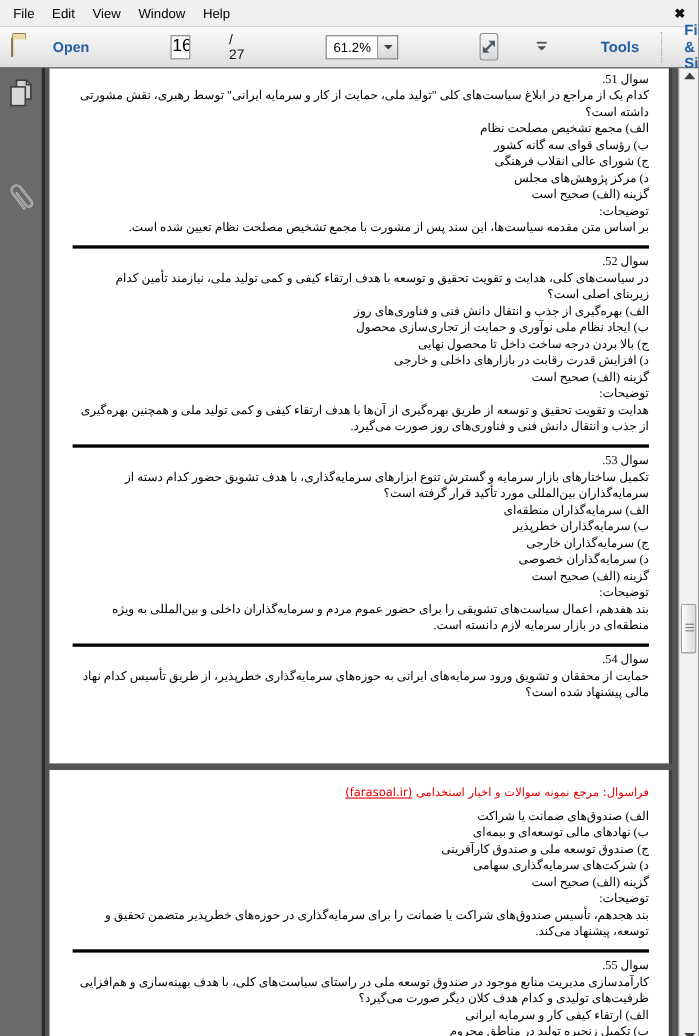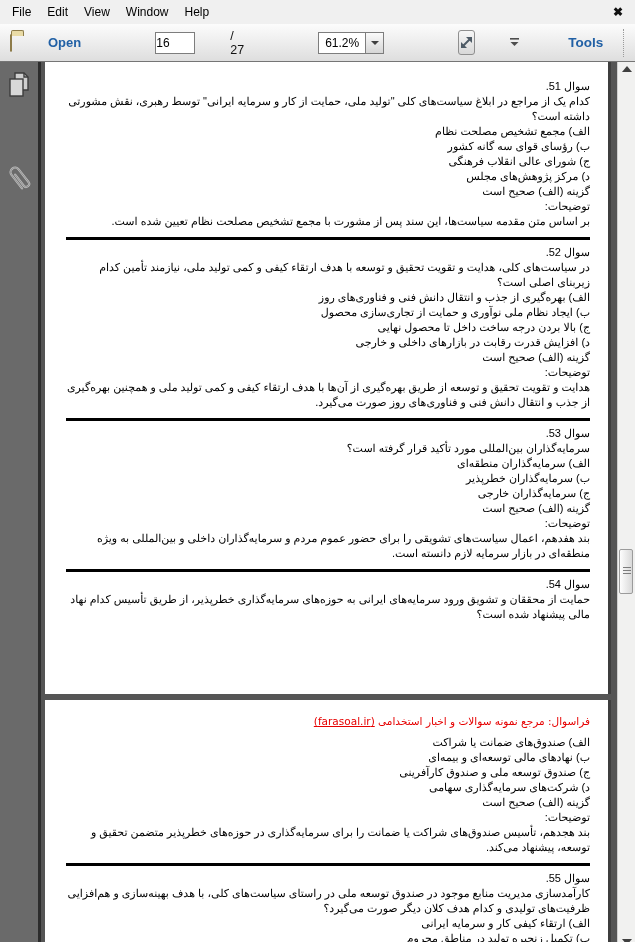--- a/index.html
+++ b/index.html
@@ -9,42 +9,42 @@
   .menubar { height:17px; background:#f0f0f0; display:flex; align-items:center; font-size:12px; color:#000; padding:12px 4px; }
   .menu-item { padding:0 8px; line-height:17px; cursor:default; }
   .menu-close { margin-left:auto; padding:0 8px; font-weight:bold; font-size:12px; color:#111; }
 
   
   .toolbar { height:38px; background:linear-gradient(#fcfcfc,#dedede); border-bottom:1px solid #757575; display:flex; align-items:center; padding:0 10px;gap:28px; }
   .folder-icon { width:26px; height:18px; position:relative; background:linear-gradient(#f3e7bd,#d8c187); border:1px solid #8d7b49; border-radius:2px; margin-right:8px; }
   .folder-icon::before { content:""; position:absolute; top:-5px; left:0px; width:11px; height:5px; background:#e9dba6; border:1px solid #8d7b49; border-bottom:none; border-radius:2px 2px 0 0; }
   .open-label { color:#2160a5; font-weight:bold; font-size:13px; }
   .tb-sep { width:1px; height:24px; background:#adadad; margin:0 9px; }
-  .page-input { width:40px; height:22px; border:1px solid #7d7d7d; background:#fff; text-align:left; font-size:12px; font-family:"Liberation Sans",sans-serif; }
+  .page-input { width:18px; height:22px; border:1px solid #7d7d7d; background:#fff; text-align:left; font-size:16px; font-family:"Liberation Sans",sans-serif; }
   .page-total { font-size:12.5px; color:#111; margin-left:7px; }
   .zoom-combo { display:flex; align-items:center; }
   .zoom-value { width:48px; height:22px; background:#fff; border:1px solid #7d7d7d; font-size:12px; text-align:center; line-height:20px; }
   .zoom-drop { width:18px; height:22px; background:linear-gradient(#fafafa,#d6d6d6); border:1px solid #7d7d7d; border-left:none; display:flex; align-items:center; justify-content:center; }
   .caret-down { width:0; height:0; border-left:4px solid transparent; border-right:4px solid transparent; border-top:4px solid #3f3f3f; }
   .fit-btn { width:28px; height:25px; border:1px solid #8f8f8f; border-radius:3px; background:linear-gradient(#f7f7f7,#d8d8d8); display:flex; align-items:center; justify-content:center; }
   .more-btn { width:18px; height:25px; display:flex; align-items:center; justify-content:center; margin-left:6px; }
   .tb-right { margin-left:auto; display:flex; align-items:center; height:100%; }
   .tb-blue { color:#2160a5; font-weight:bold; font-size:13.5px; padding:0 20px; }
   .dotted-sep { height:28px; border-left:1px dotted #9a9a9a; }
 
   
   .main { display:flex; height:887px; }
   .nav-pane { width:41px; background:#6a6a6a; border-right:3px solid #2c2c2c; padding-top:9px; display:flex; flex-direction:column; align-items:center; }
   .nav-icon { margin-bottom:56px; }
   .doc-area { flex:1; background:#555; overflow:hidden; }
   .page { background:#fff; width:563px; margin-left:4px; box-shadow:3px 0 0 #3e3e3e; }
   .page1 { height:632px; }
   .page-gap { height:6px; }
   .page2 { height:249px; }
-  .page-inner { padding:17px 18px 0 21px; direction:rtl; text-align:right; font-family:Liberation Sans, sans-serif; font-size:11px; line-height:15px; color:#000; overflow:hidden; }
+  .page-inner { padding:3px 18px 0 21px; direction:rtl; text-align:right; font-family:Liberation Serif, serif; font-size:11px; line-height:15px; color:#000; overflow:hidden; }
   .seg-title, .seg-line { white-space:nowrap; }
   .seg-sep { height:3px; background:#000; margin:8px 0 5px 0; }
   .p2-header { direction:rtl; text-align:right; padding:13px 18px 2px 21px; font-family:"DejaVu Sans",sans-serif; font-size:10.5px; font-weight:normal; color:#e60000; line-height:16px; white-space:nowrap; }
   .p2-link { text-decoration:underline; }
   .page2 .page-inner { padding-top:4px; }
 
   
   .scrollbar { width:18px; background:#f1f1f0; border-left:1px solid #cfcfcf; position:relative; }
   .sb-arrow-up { position:absolute; top:4px; left:4px; width:0; height:0; border-left:5px solid transparent; border-right:5px solid transparent; border-bottom:6px solid #3f3f3f; }
   .sb-arrow-down { position:absolute; bottom:4px; left:4px; width:0; height:0; border-left:5px solid transparent; border-right:5px solid transparent; border-top:6px solid #3f3f3f; }
@@ -139,24 +139,26 @@
           <div class="seg-line">الف) بهره‌گیری از جذب و انتقال دانش فنی و فناوری‌های روز</div>
           <div class="seg-line">ب) ایجاد نظام ملی نوآوری و حمایت از تجاری‌سازی محصول</div>
           <div class="seg-line">ج) بالا بردن درجه ساخت داخل تا محصول نهایی</div>
           <div class="seg-line">د) افزایش قدرت رقابت در بازارهای داخلی و خارجی</div>
           <div class="seg-line">گزینه (الف) صحیح است</div>
           <div class="seg-line">توضیحات:</div>
           <div class="seg-line">هدایت و تقویت تحقیق و توسعه از طریق بهره‌گیری از آن‌ها با هدف ارتقاء کیفی و کمی تولید ملی و همچنین بهره‌گیری</div>
           <div class="seg-line">از جذب و انتقال دانش فنی و فناوری‌های روز صورت می‌گیرد.</div>
           <div class="seg-sep"></div>
           <div class="seg-title">سوال 53.</div>
+          <div class="seg-line">تکمیل ساختارهای بازار سرمایه و گسترش تنوع ابزارهای سرمایه‌گذاری، با هدف تشویق حضور کدام دسته از</div>
           <div class="seg-line">سرمایه‌گذاران بین‌المللی مورد تأکید قرار گرفته است؟</div>
           <div class="seg-line">الف) سرمایه‌گذاران منطقه‌ای</div>
           <div class="seg-line">ب) سرمایه‌گذاران خطرپذیر</div>
           <div class="seg-line">ج) سرمایه‌گذاران خارجی</div>
+          <div class="seg-line">د) سرمایه‌گذاران خصوصی</div>
           <div class="seg-line">گزینه (الف) صحیح است</div>
           <div class="seg-line">توضیحات:</div>
           <div class="seg-line">بند هفدهم، اعمال سیاست‌های تشویقی را برای حضور عموم مردم و سرمایه‌گذاران داخلی و بین‌المللی به ویژه</div>
           <div class="seg-line">منطقه‌ای در بازار سرمایه لازم دانسته است.</div>
           <div class="seg-sep"></div>
           <div class="seg-title">سوال 54.</div>
           <div class="seg-line">حمایت از محققان و تشویق ورود سرمایه‌های ایرانی به حوزه‌های سرمایه‌گذاری خطرپذیر، از طریق تأسیس کدام نهاد</div>
           <div class="seg-line">مالی پیشنهاد شده است؟</div>
         </div>
     </div>

